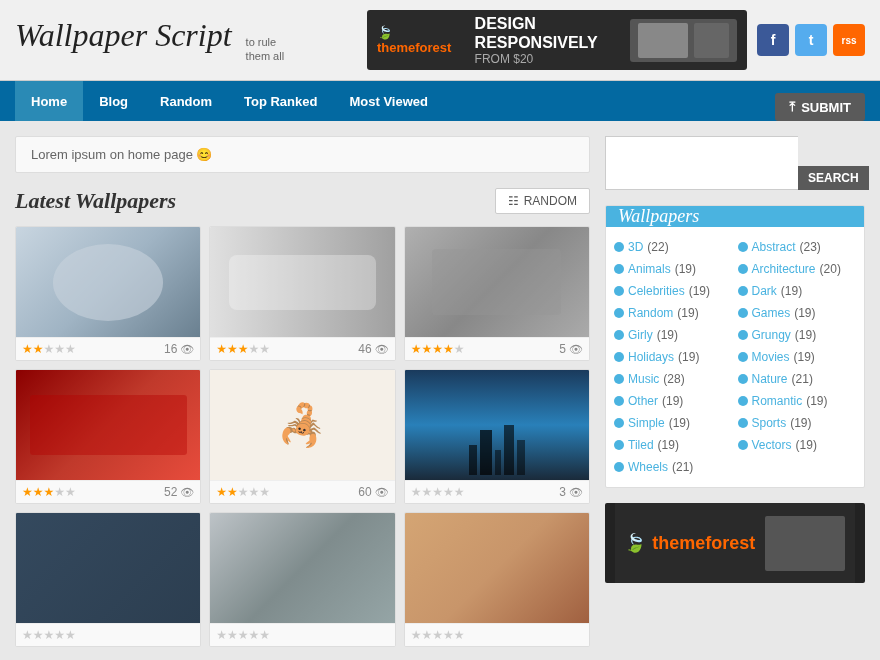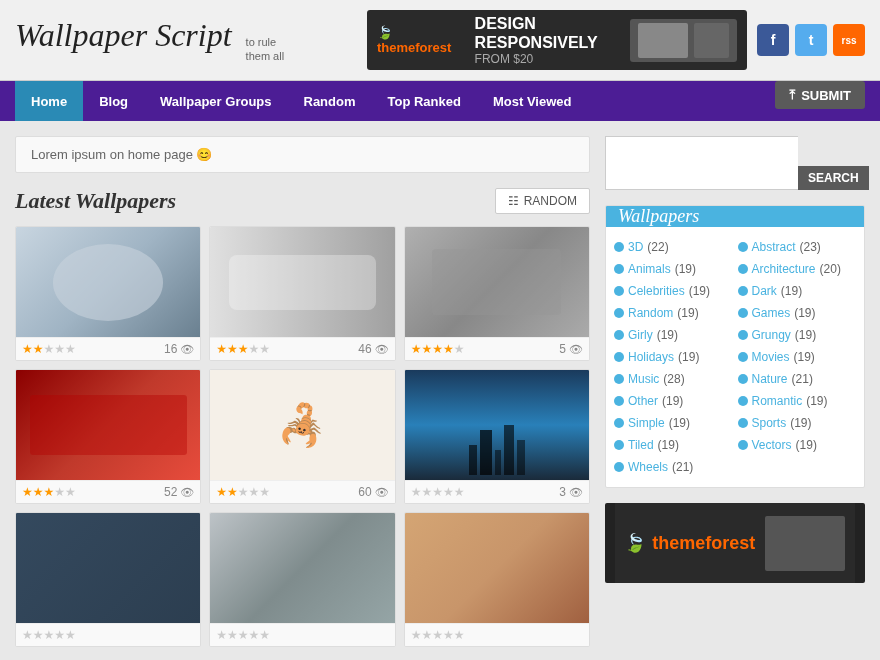--- a/index.html
+++ b/index.html
@@ -14,21 +14,21 @@
     #ad-banner .themeforest-logo { color: #f60; font-weight: bold; font-size: 13px; margin-right: 10px; }
     #ad-banner .ad-text { color: #fff; font-size: 16px; font-weight: bold; line-height: 1.2; }
     #ad-banner .ad-sub { color: #aaa; font-size: 12px; }
     #social-icons { display: flex; gap: 6px; }
     .social-btn { width: 32px; height: 32px; border-radius: 4px; display: flex; align-items: center; justify-content: center; color: #fff; font-weight: bold; font-size: 14px; cursor: pointer; }
     .fb-btn { background: #3b5998; }
     .tw-btn { background: #55acee; }
     .rss-btn { background: #f60; }
 
     
-    #navbar { background: #4c1d95; display: flex; align-items: flex-start; padding: 0 15px; height: 40px; }
+    #navbar { background: #0369a1; display: flex; align-items: flex-end; padding: 0 15px; height: 40px; }
     .nav-item { color: #fff; padding: 0 16px; height: 40px; display: flex; align-items: center; cursor: pointer; font-size: 13px; font-weight: bold; text-decoration: none; }
     .nav-item:hover, .nav-item.active { background: #3a9dc8; }
     .nav-item.active { background: #2a8ab5; }
     #submit-btn { margin-left: auto; background: #5a5a5a; color: #fff; border: none; padding: 6px 14px; border-radius: 3px; cursor: pointer; font-size: 13px; font-weight: bold; display: flex; align-items: center; gap: 6px; }
 
     
     #main { display: flex; gap: 15px; padding: 15px; }
     #content { flex: 1; }
     #sidebar { width: 260px; flex-shrink: 0; }
 
@@ -101,21 +101,20 @@
       <div class="social-btn fb-btn">f</div>
       <div class="social-btn tw-btn">t</div>
       <div class="social-btn rss-btn" style="font-size:10px;">rss</div>
     </div>
   </div>
 </div>
 
 <div id="navbar">
   <a class="nav-item active">Home</a>
   <a class="nav-item">Blog</a>
-  <a class="nav-item">Wallpaper Groups</a>
   <a class="nav-item">Random</a>
   <a class="nav-item">Top Ranked</a>
   <a class="nav-item">Most Viewed</a>
   <button id="submit-btn">
     <span>⤒</span>
     <span>SUBMIT</span>
   </button>
 </div>
 
 <div id="main">

